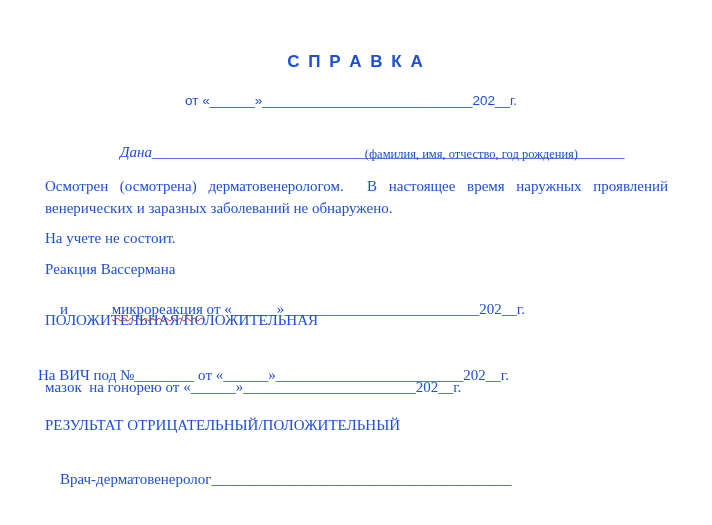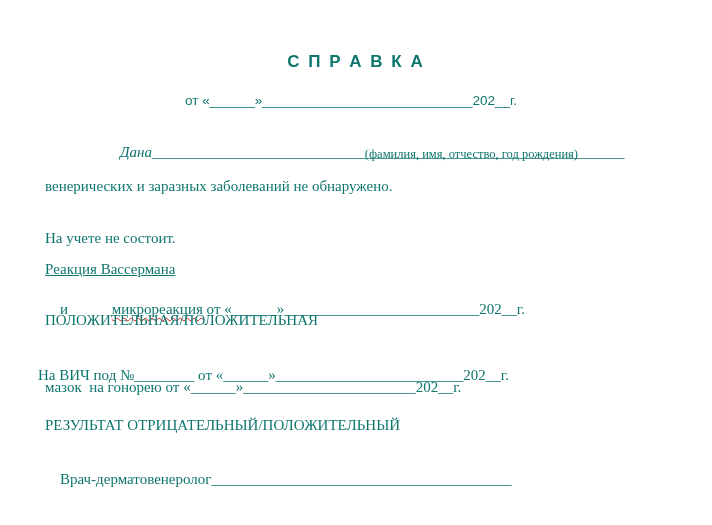--- a/index.html
+++ b/index.html
@@ -2,21 +2,21 @@
 <html><head>
 <meta charset="utf-8">
 <style>
   html, body { margin: 0; padding: 0; background: #ffffff; }
 
   .page {
     position: relative;
     width: 712px;
     height: 525px;
     background: #ffffff;
-    color: #0f766e;
+    color: #1d4ed8;
     font-family: "Liberation Serif", "DejaVu Serif", serif;
     font-size: 15px;
     overflow: hidden;
   }
 
   .abs { position: absolute; white-space: pre; line-height: 19px; }
 
   .title {
     position: absolute;
     top: 52px; left: 0; width: 712px;
@@ -46,21 +46,21 @@
 
   .para {
     position: absolute;
     top: 175px; left: 45px; width: 623px;
     line-height: 22px;
     white-space: normal;
   }
   .para .just { text-align: justify; text-align-last: justify; }
 
   .l-registry   { top: 229px; left: 45px; font-weight: normal; }
-  .l-reaction1  { top: 260px; left: 45px; text-decoration: underline; }
+  .l-reaction1  { top: 260px; left: 45px; }
   .l-reaction2  { top: 281px; left: 45px; }
   .l-wresult    { top: 311px; left: 45px; }
   .l-tests-hdr  { top: 346px; left: 45px; }
   .l-hiv        { top: 366px; left: 38px; }
   .l-smear      { top: 378px; left: 45px; }
   .l-tresult    { top: 416px; left: 45px; }
   .l-doctor     { top: 451px; left: 45px; }
 
   .spell {
     text-decoration: underline;
@@ -80,20 +80,21 @@
 
   <div class="abs dateline">от «______»____________________________202__г.</div>
 
   <div class="abs dana">
     <span>Дана</span><span>_______________________________________________________________</span>
   </div>
 
   <div class="caption">(фамилия, имя, отчество, год рождения)</div>
 
   <div class="para">
+    <div class="just">Осмотрен (осмотрена) дерматовенерологом.&nbsp; В настоящее время наружных проявлений</div>
     <div>венерических и заразных заболеваний не обнаружено.</div>
   </div>
 
   <div class="abs l-registry">На учете не состоит.</div>
 
   <div class="abs l-reaction1">Реакция Вассермана</div>
 
   <div class="abs l-reaction2">
     <span>и </span><span class="spell">микрореакция</span><span> от «______»__________________________202__г.</span>
   </div>

